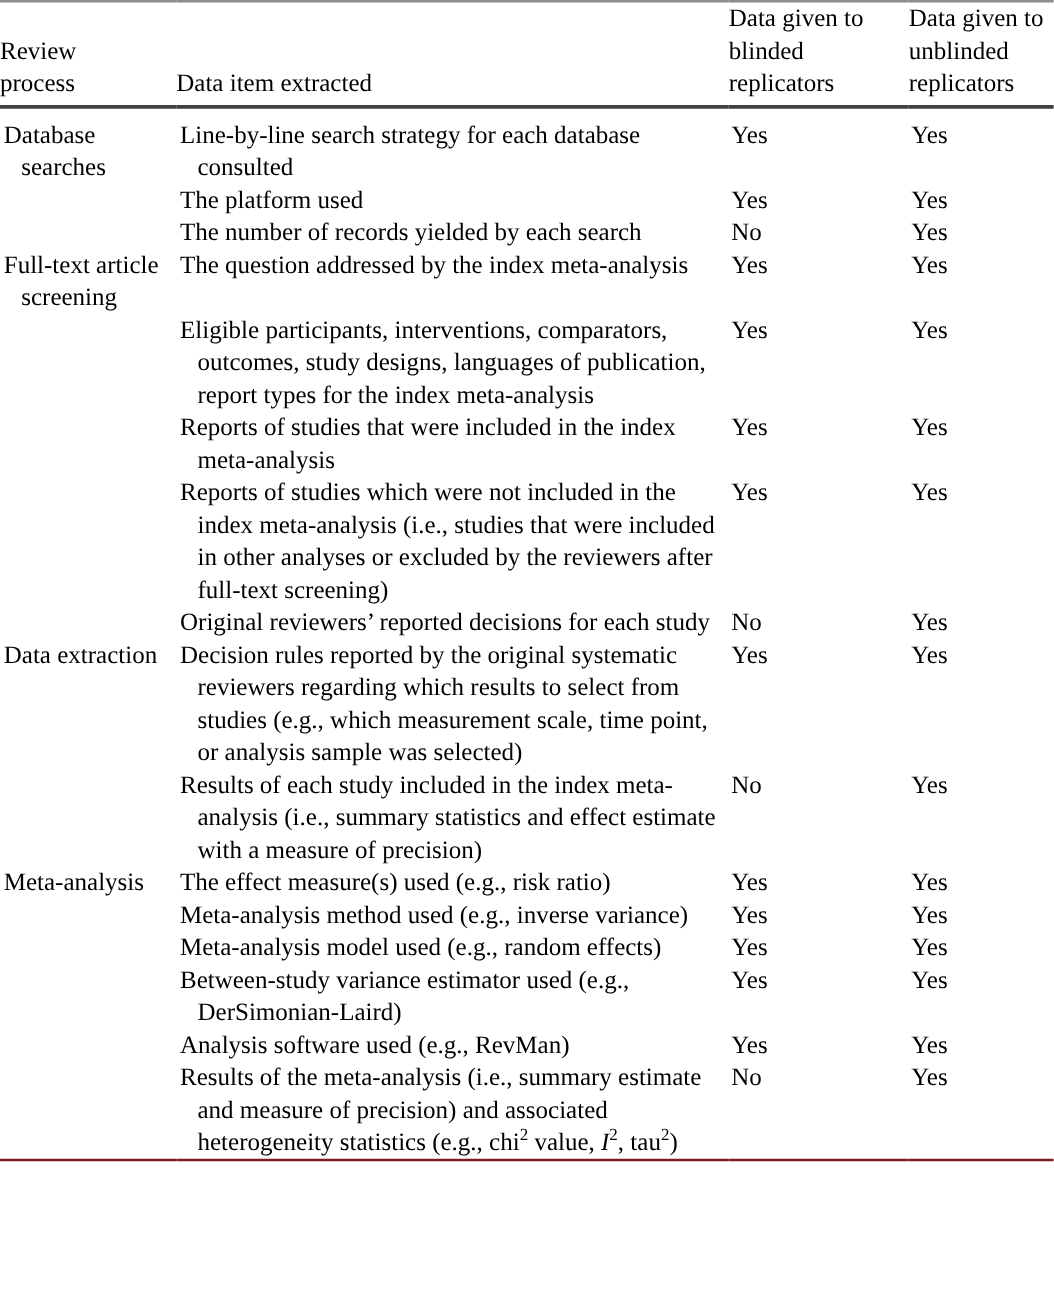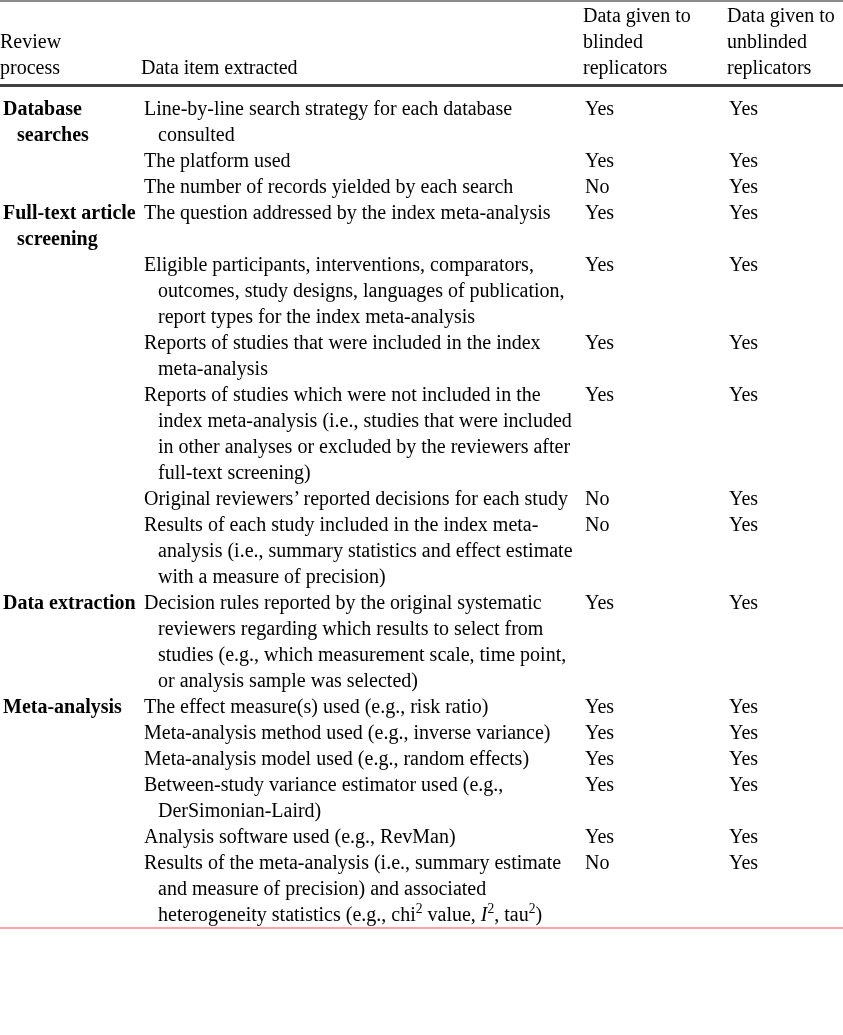--- a/index.html
+++ b/index.html
@@ -42,21 +42,21 @@
     border-top: 2px solid #8c8c8c;
     padding: 0;
     height: 0;
     font-size: 0;
     line-height: 0;
   }
   table.data-table thead tr.head-row th {
     border-bottom: 3px solid #404040;
   }
   table.data-table tbody tr.last-row td {
-    border-bottom: 2px solid #fca5a5;
+    border-bottom: 2px solid #7f1d1d;
   }
 
   
   thead tr.head-row th {
     vertical-align: bottom;
     text-align: left;
     font-weight: normal;
     font-size: 20px;
     line-height: 26px;
     padding: 0 0 4px 0;
@@ -80,21 +80,20 @@
 
   td.cell-process {
     padding-left: 3px;
     padding-right: 4px;
     text-indent: -14px;
     margin-left: 14px;
   }
   td.cell-process .indent-box {
     padding-left: 14px;
     text-indent: -14px;
-    font-weight: bold;
   }
 
   td.cell-item {
     padding-left: 3px;
     padding-right: 10px;
   }
   td.cell-item .indent-box {
     padding-left: 14px;
     text-indent: -14px;
   }
@@ -258,41 +257,41 @@
           </td>
           <td class="cell-blinded">
             <span class="plain-box">No</span>
           </td>
           <td class="cell-unblinded">
             <span class="plain-box">Yes</span>
           </td>
         </tr>
         <tr>
           <td class="cell-process">
+            <span class="indent-box">Data extraction</span>
+          </td>
+          <td class="cell-item">
+            <span class="indent-box">Decision rules reported by the original systematic reviewers regarding which results to select from studies (e.g., which measurement scale, time point, or analysis sample was selected)</span>
+          </td>
+          <td class="cell-blinded">
+            <span class="plain-box">Yes</span>
+          </td>
+          <td class="cell-unblinded">
+            <span class="plain-box">Yes</span>
+          </td>
+        </tr>
+        <tr>
+          <td class="cell-process">
             <span class="indent-box"></span>
           </td>
           <td class="cell-item">
             <span class="indent-box">Results of each study included in the index meta-analysis (i.e., summary statistics and effect estimate with a measure of precision)</span>
           </td>
           <td class="cell-blinded">
             <span class="plain-box">No</span>
-          </td>
-          <td class="cell-unblinded">
-            <span class="plain-box">Yes</span>
-          </td>
-        </tr>
-        <tr>
-          <td class="cell-process">
-            <span class="indent-box">Data extraction</span>
-          </td>
-          <td class="cell-item">
-            <span class="indent-box">Decision rules reported by the original systematic reviewers regarding which results to select from studies (e.g., which measurement scale, time point, or analysis sample was selected)</span>
-          </td>
-          <td class="cell-blinded">
-            <span class="plain-box">Yes</span>
           </td>
           <td class="cell-unblinded">
             <span class="plain-box">Yes</span>
           </td>
         </tr>
         <tr>
           <td class="cell-process">
             <span class="indent-box">Meta-analysis</span>
           </td>
           <td class="cell-item">

